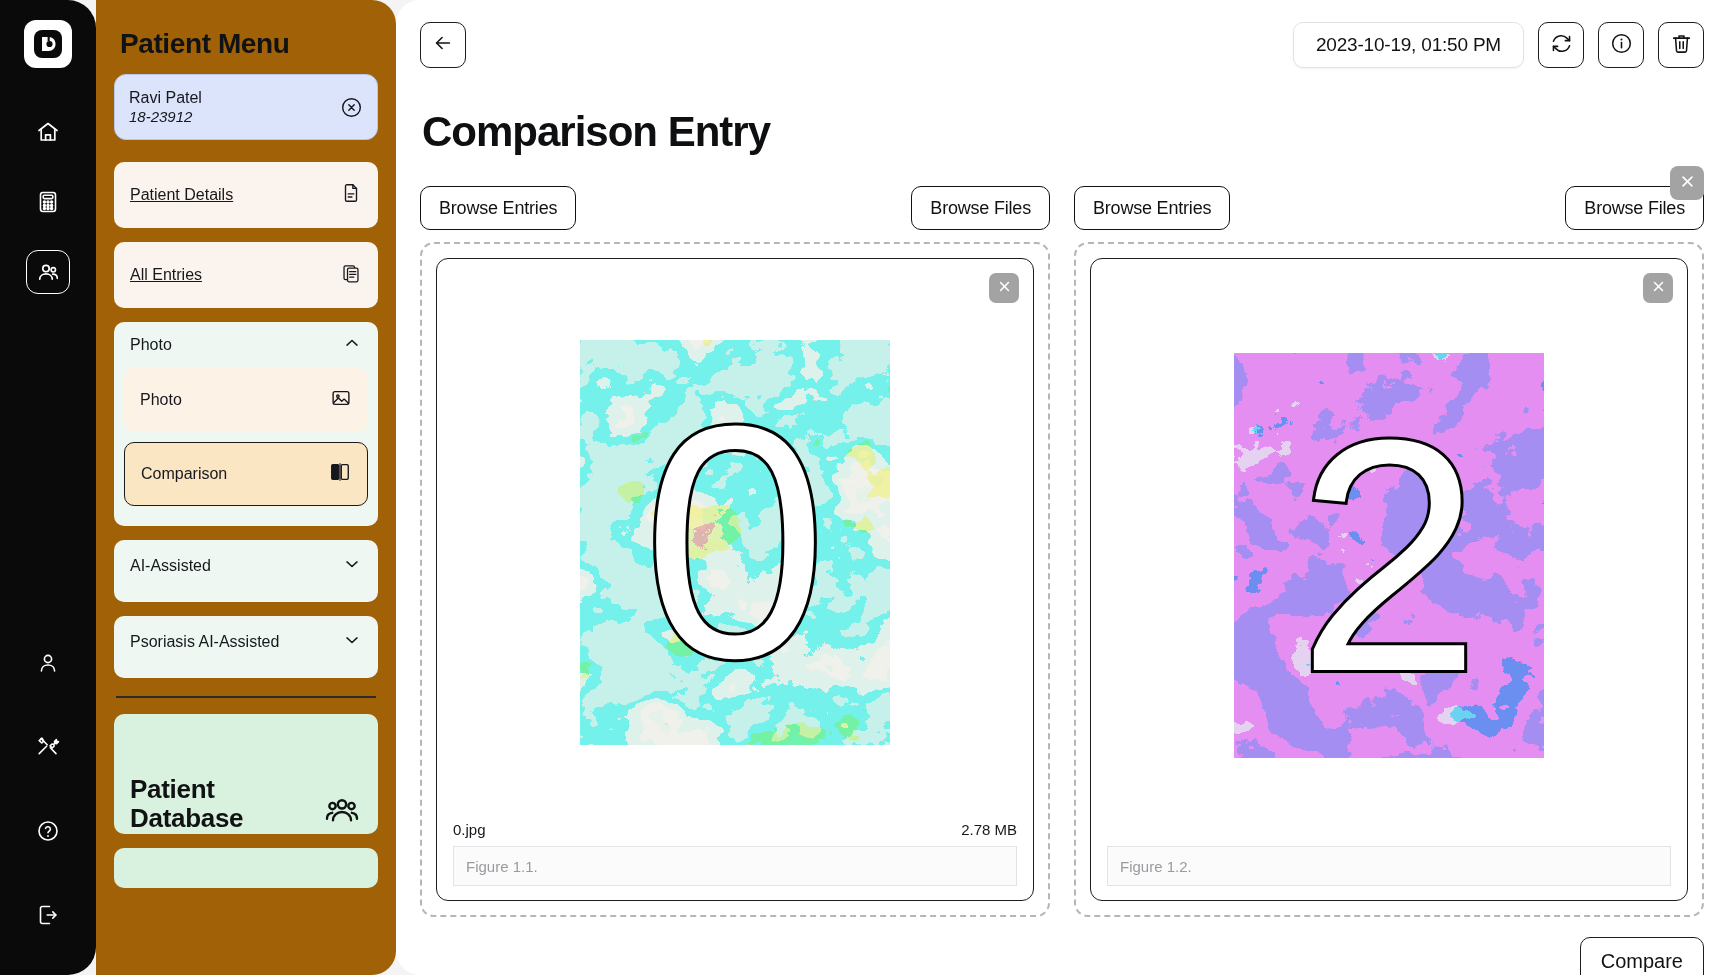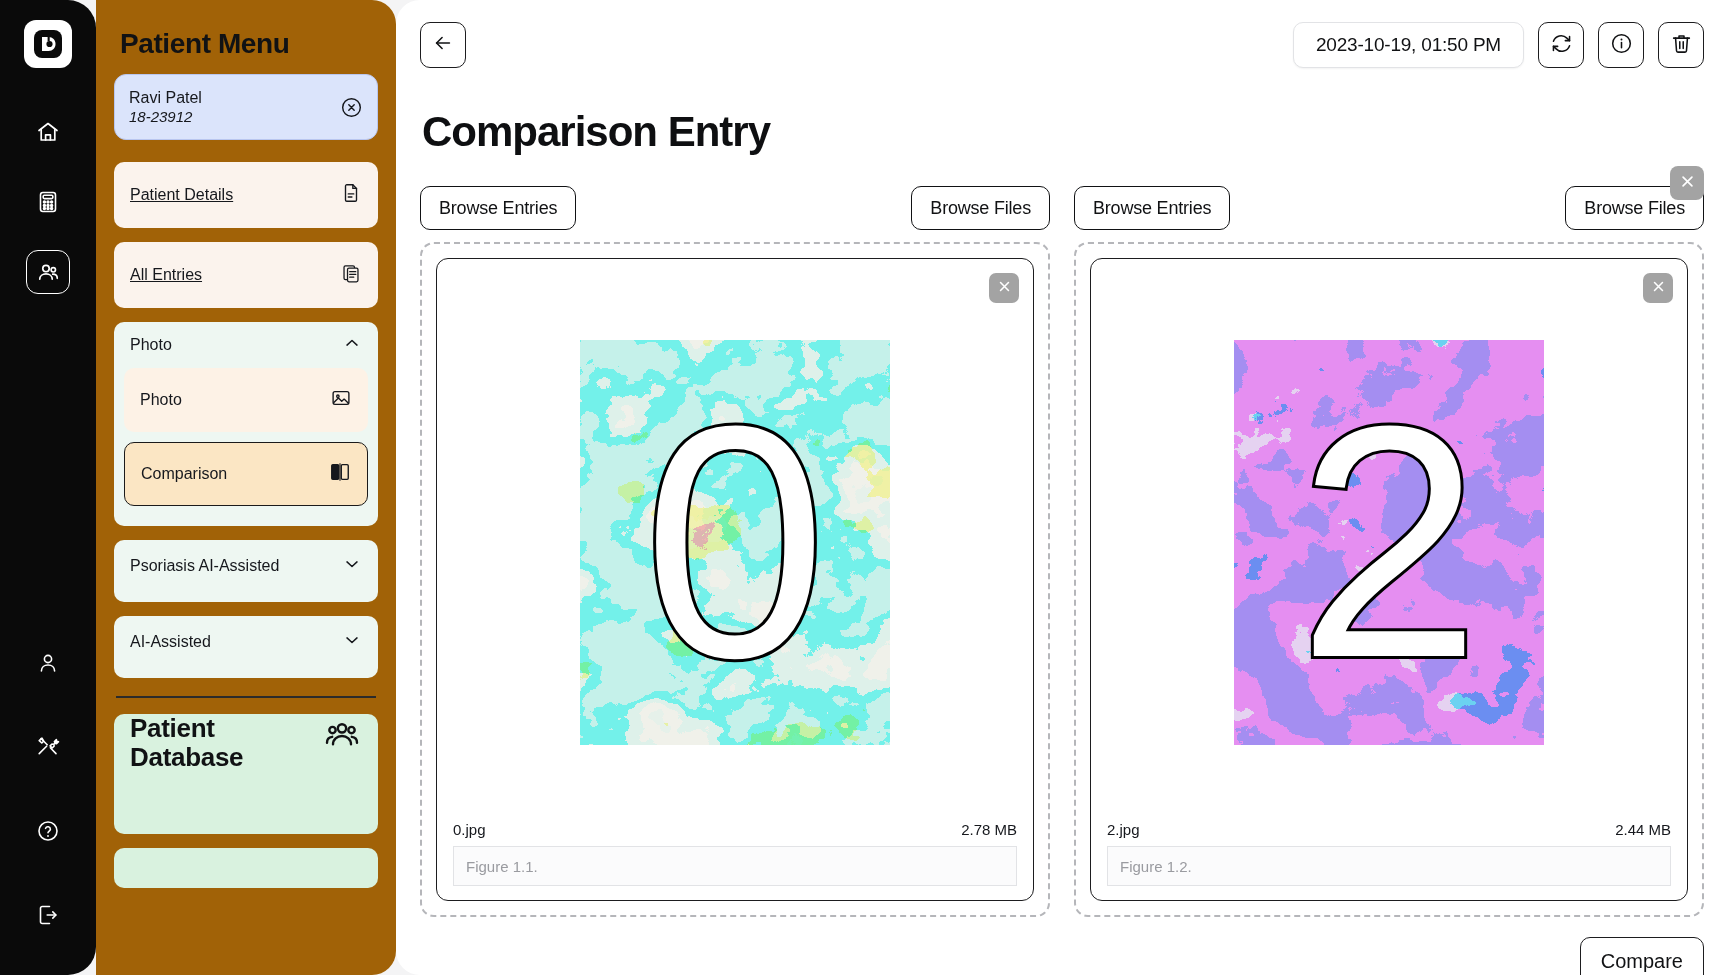--- a/index.html
+++ b/index.html
@@ -75,21 +75,21 @@
     height: 46px; display:flex; align-items:center; justify-content:space-between;
     padding: 0 16px; font-size: 16px; color:#16181d;
   }
   .group-body { padding: 0 10px; }
   .group-body .menu-item { margin-bottom: 10px; height: 64px; }
 
   .divider { height:1.5px; background:#2b2b2b; margin: 18px 2px 16px 2px; }
 
   .big-card {
     background:#d9f2df; border-radius: 10px;
-    height: 120px; display:flex; align-items:flex-start; justify-content:space-between;
+    height: 120px; display:flex; align-items:flex-end; justify-content:space-between;
     padding: 0 16px; margin-bottom: 14px;
   }
   .big-card-label { font-size: 26px; font-weight: 700; color:#111214; line-height: 1.12; letter-spacing:-0.3px; }
 
   
   .main {
     position: relative; flex: 1 1 auto; height: 975px;
     background:#ffffff; border-radius: 24px 0 0 24px;
     padding: 22px 24px 0 24px; overflow:hidden;
   }
@@ -332,32 +332,32 @@
               <rect x="13.4" y="4" width="7.6" height="16" rx="1.2"></rect>
               <path d="M12 2.4v19.2" stroke-width="1.2"></path>
             </svg>
           </span>
         </div>
       </div>
     </div>
 
     <div class="group">
       <div class="group-head" style="height:52px">
-        <span>Psoriasis AI-Assisted</span>
+        <span>AI-Assisted</span>
         <span>
           <svg width="20" height="20" viewBox="0 0 24 24" fill="none" stroke="#16181d" stroke-width="1.8" stroke-linecap="round" stroke-linejoin="round">
               <path d="M6 9.5l6 5.5 6-5.5"></path>
             </svg>
         </span>
       </div>
     </div>
 
     <div class="group">
       <div class="group-head" style="height:52px">
-        <span>AI-Assisted</span>
+        <span>Psoriasis AI-Assisted</span>
         <span>
           <svg width="20" height="20" viewBox="0 0 24 24" fill="none" stroke="#16181d" stroke-width="1.8" stroke-linecap="round" stroke-linejoin="round">
               <path d="M6 9.5l6 5.5 6-5.5"></path>
             </svg>
         </span>
       </div>
     </div>
 
     <div class="divider"></div>
 
@@ -515,24 +515,20 @@
                         <feFuncB type="discrete" tableValues="0.84 0.83 0.60 0.58 0.79 0.90"></feFuncB>
                       </feComponentTransfer>
                     </filter>
                   </defs>
                   <rect width="310" height="405" fill="#3a26d6"></rect>
                   <rect width="310" height="405" filter="url(#fr2)" opacity="0.95"></rect>
                 </svg>
                 <div class="glyph">2</div>
               </div>
             </div>
-            <div class="meta">
-              <span>2.jpg</span>
-              <span>2.44 MB</span>
-            </div>
             <div class="caption-input">Figure 1.2.</div>
           </div>
         </div>
       </div>
 
     </div>
 
     <div class="compare-wrap">
       <div class="compare-btn">Compare</div>
     </div>

